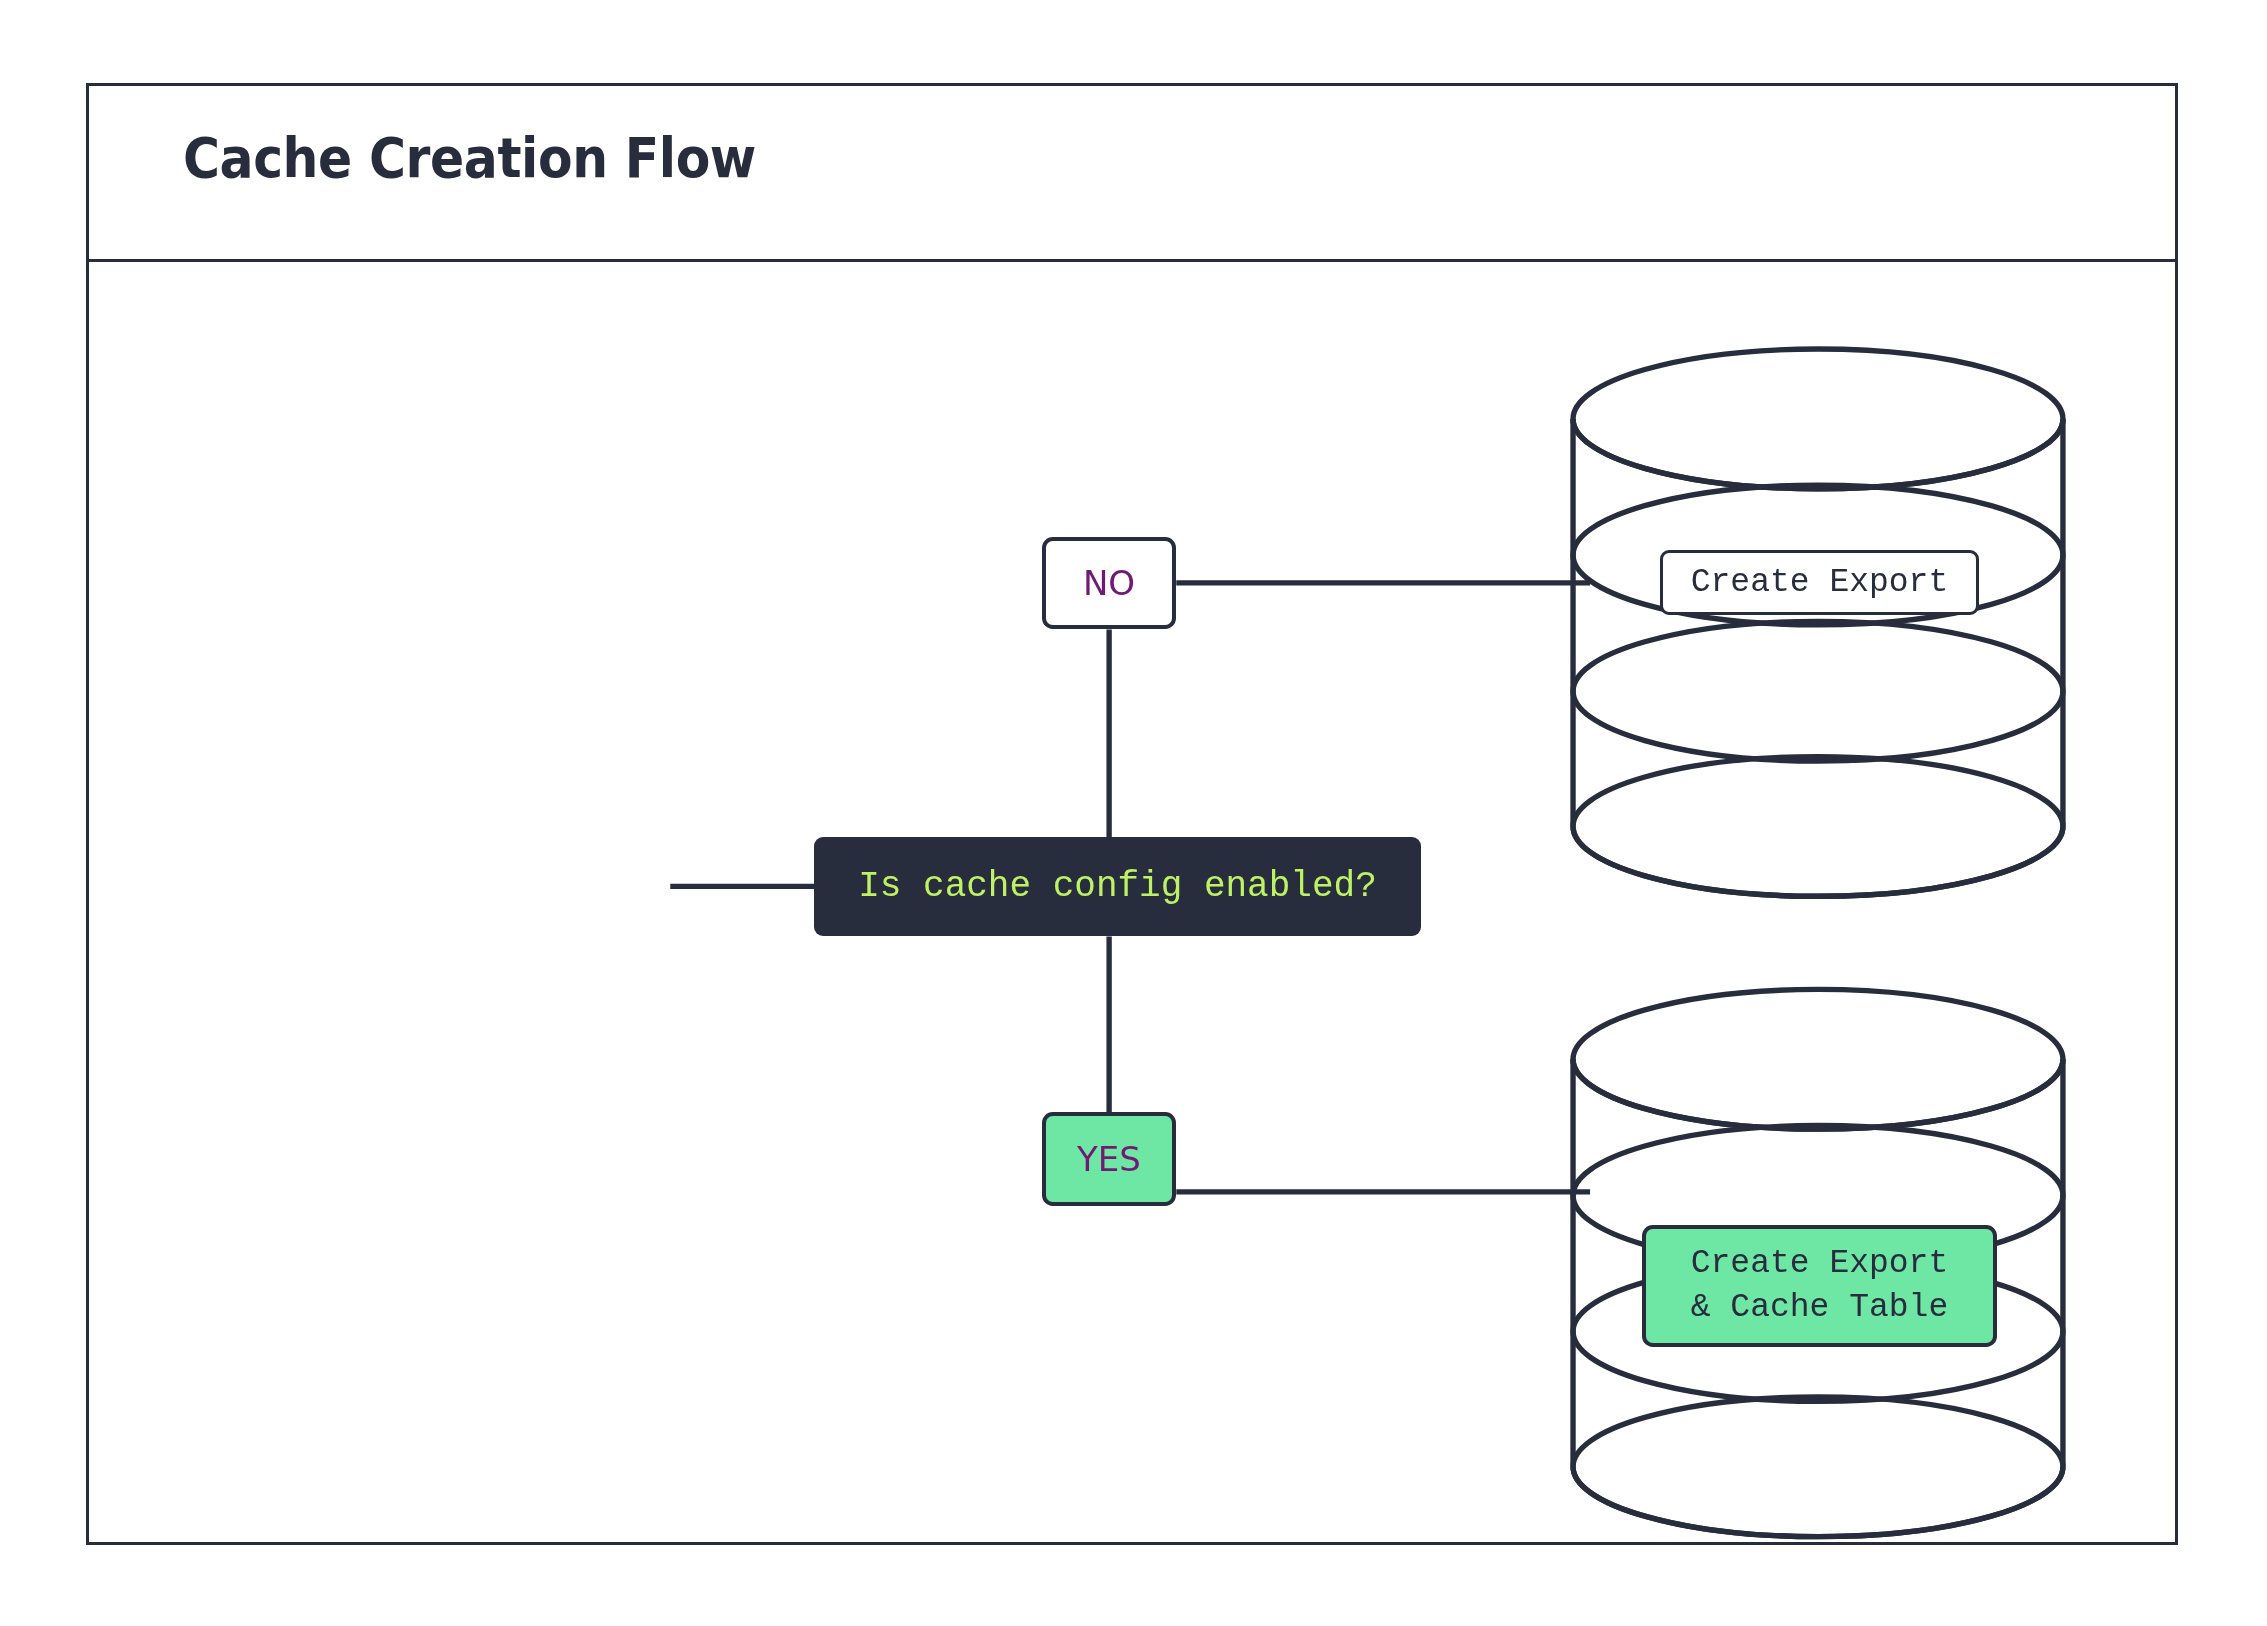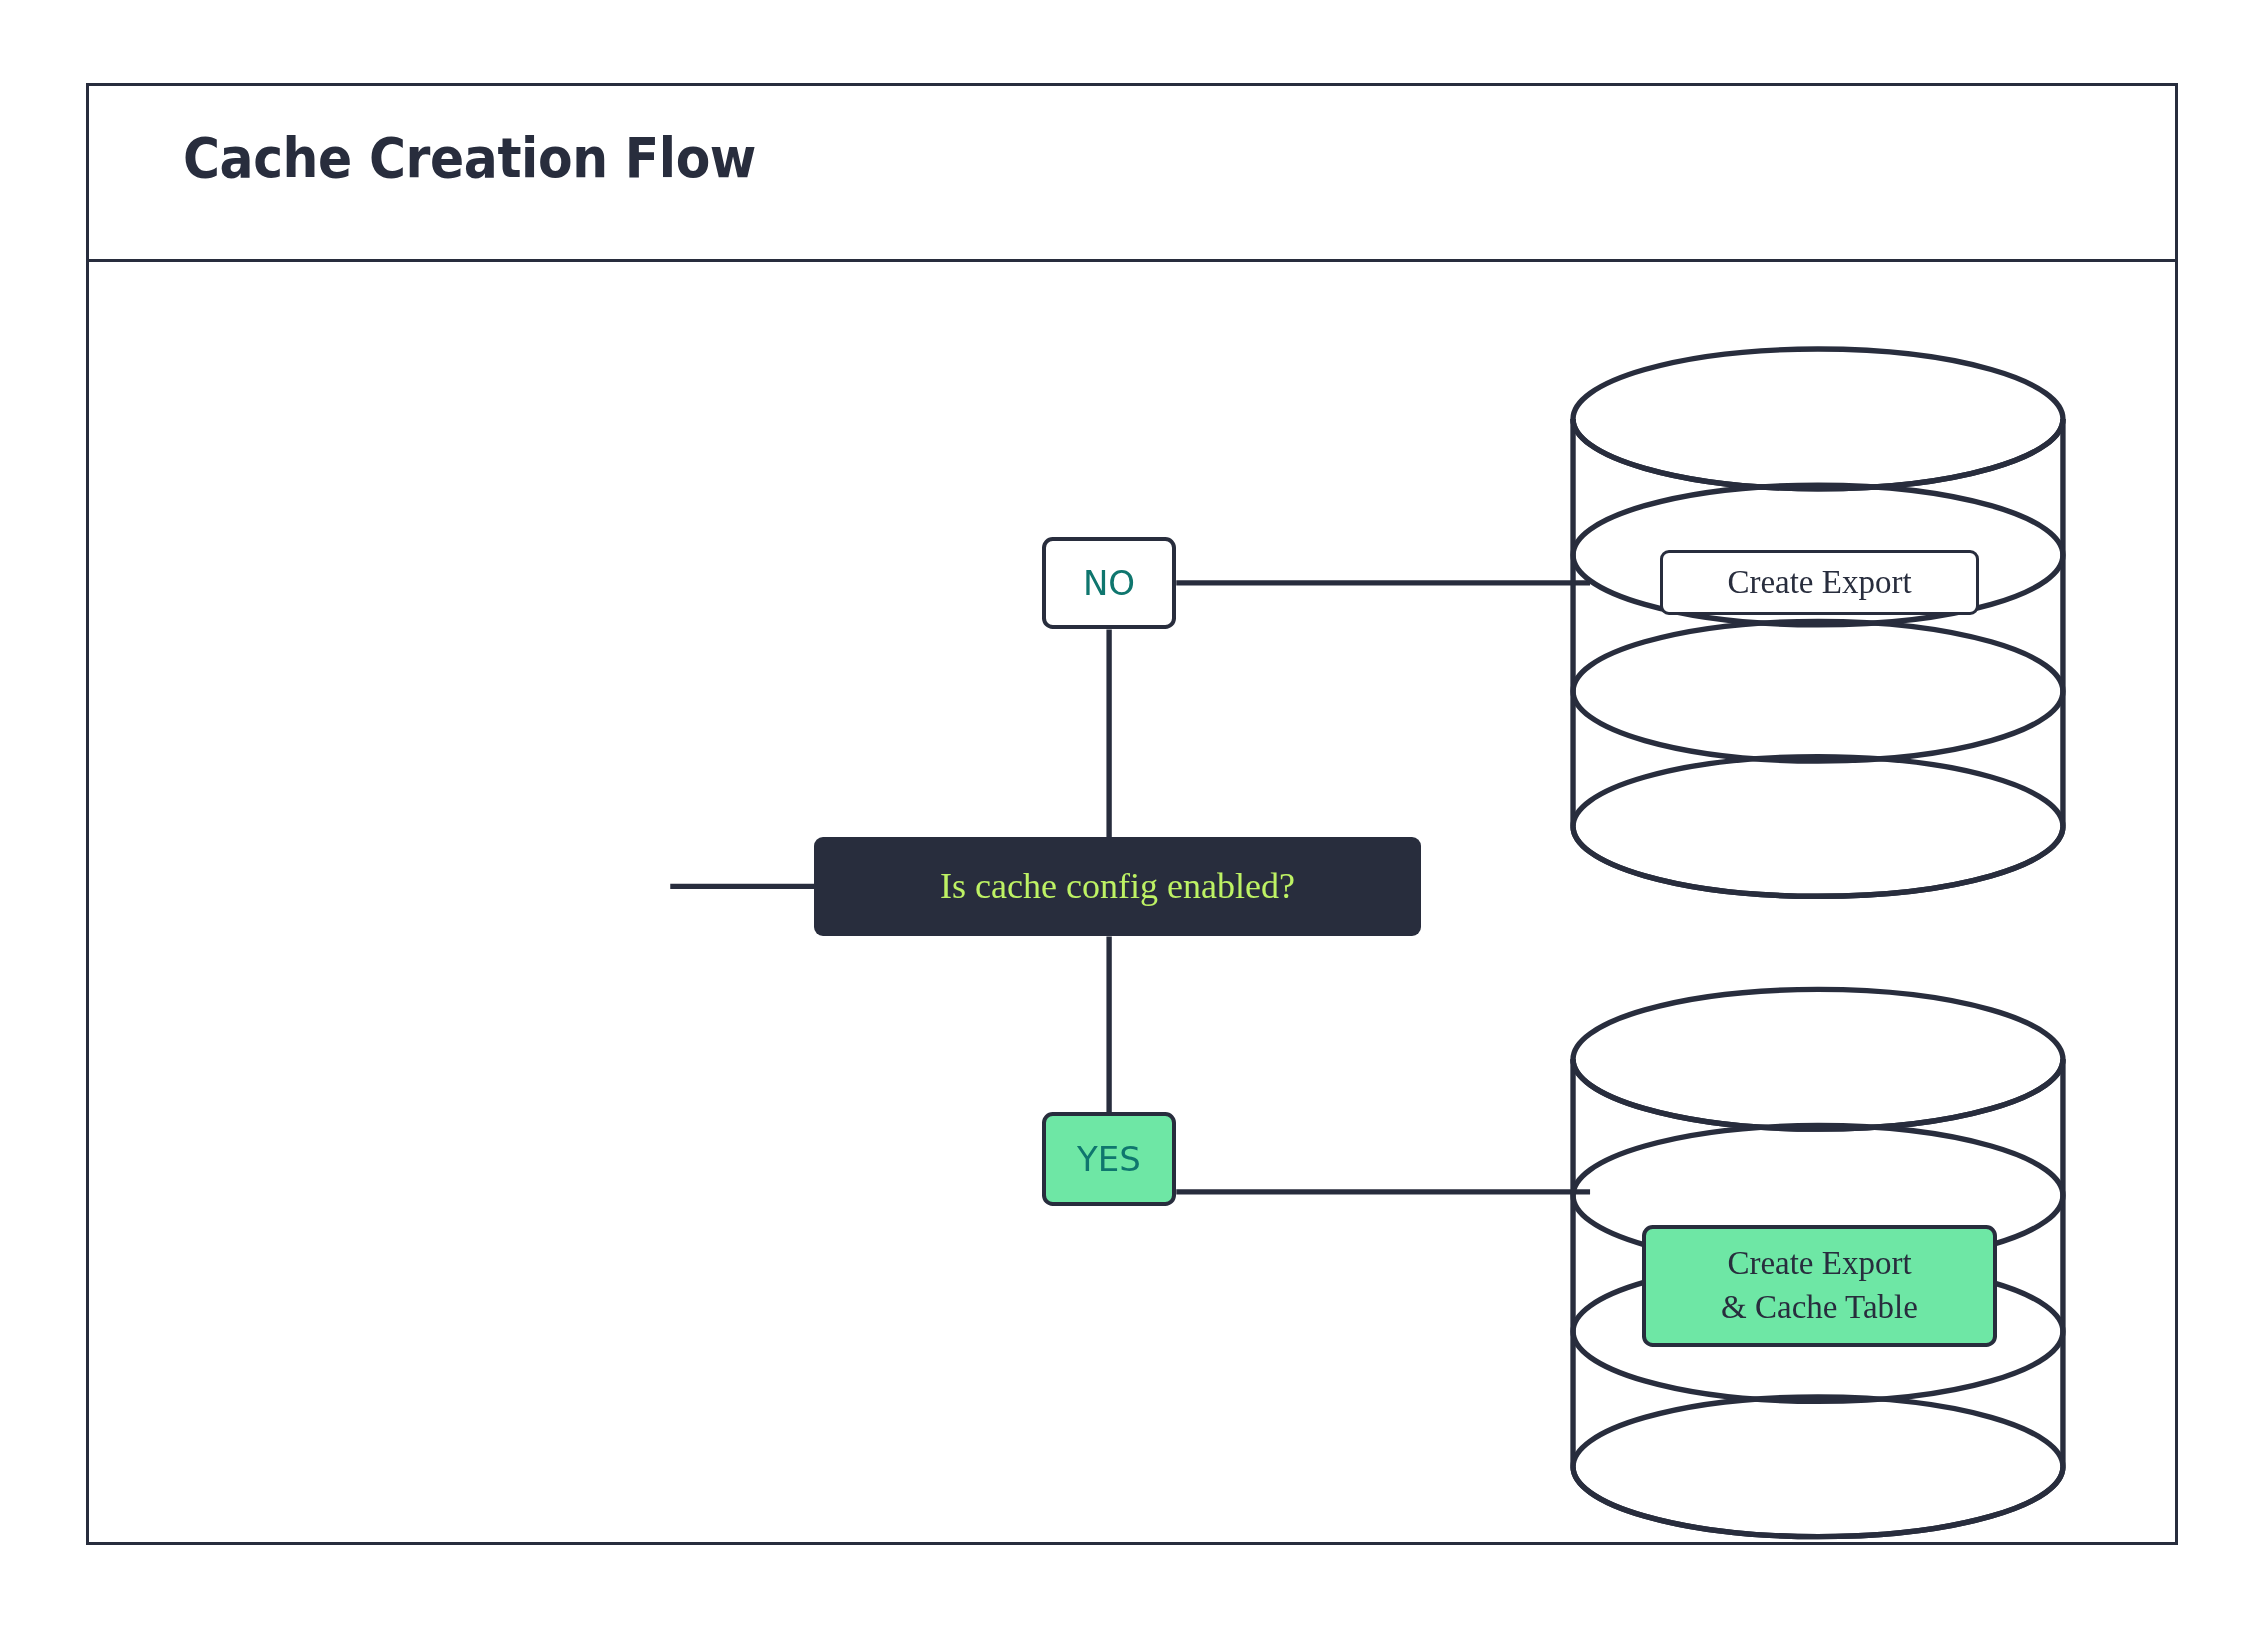--- a/index.html
+++ b/index.html
@@ -15,36 +15,36 @@
   #title{position:absolute;left:94px;top:39px;
          font-family:"DejaVu Sans Condensed","Liberation Sans",sans-serif;
          font-weight:bold;font-size:56px;color:#282d3d;letter-spacing:-0.4px;
          white-space:nowrap;}
 
   #canvas{position:absolute;left:0;top:176px;width:100%;height:1282px;}
   #svg{position:absolute;left:0;top:0;width:2085px;height:1282px;}
 
   .nodelbl{position:absolute;box-sizing:border-box;display:flex;
            align-items:center;justify-content:center;text-align:center;
-           font-family:Liberation Serif, serif;
+           font-family:Liberation Mono, monospace;
            color:#282d3d;white-space:pre;line-height:1.32;}
 
   
   #n-run{left:192px;top:576px;width:390px;height:96px;background:#6ee7a5;
          border:3.6px solid #282d3d;border-radius:9px;font-size:35px;}
 
   
   #n-decision{left:725px;top:575px;width:607px;height:99px;background:#282d3d;
               border-radius:9px;color:#bef264;font-size:36px;}
 
   
   .branch{position:absolute;box-sizing:border-box;display:flex;
           align-items:center;justify-content:center;
           font-family:"DejaVu Sans","Liberation Sans",sans-serif;
-          font-size:34px;color:#0f766e;border:4.5px solid #282d3d;border-radius:10.7px;}
+          font-size:34px;color:#701a75;border:4.5px solid #282d3d;border-radius:10.7px;}
   #b-no{left:953px;top:275px;width:134px;height:92px;background:#ffffff;}
   #b-yes{left:953px;top:850px;width:134px;height:94px;background:#6ee7a5;}
 
   
   #lbl-top{left:1571px;top:288px;width:319px;height:65px;background:#ffffff;
            border:3.6px solid #282d3d;border-radius:9px;font-size:33px;}
   #lbl-bottom{left:1553px;top:963px;width:355px;height:122px;background:#6ee7a5;
               border:4.5px solid #282d3d;border-radius:10.7px;font-size:33px;}
 </style>
 </head>

